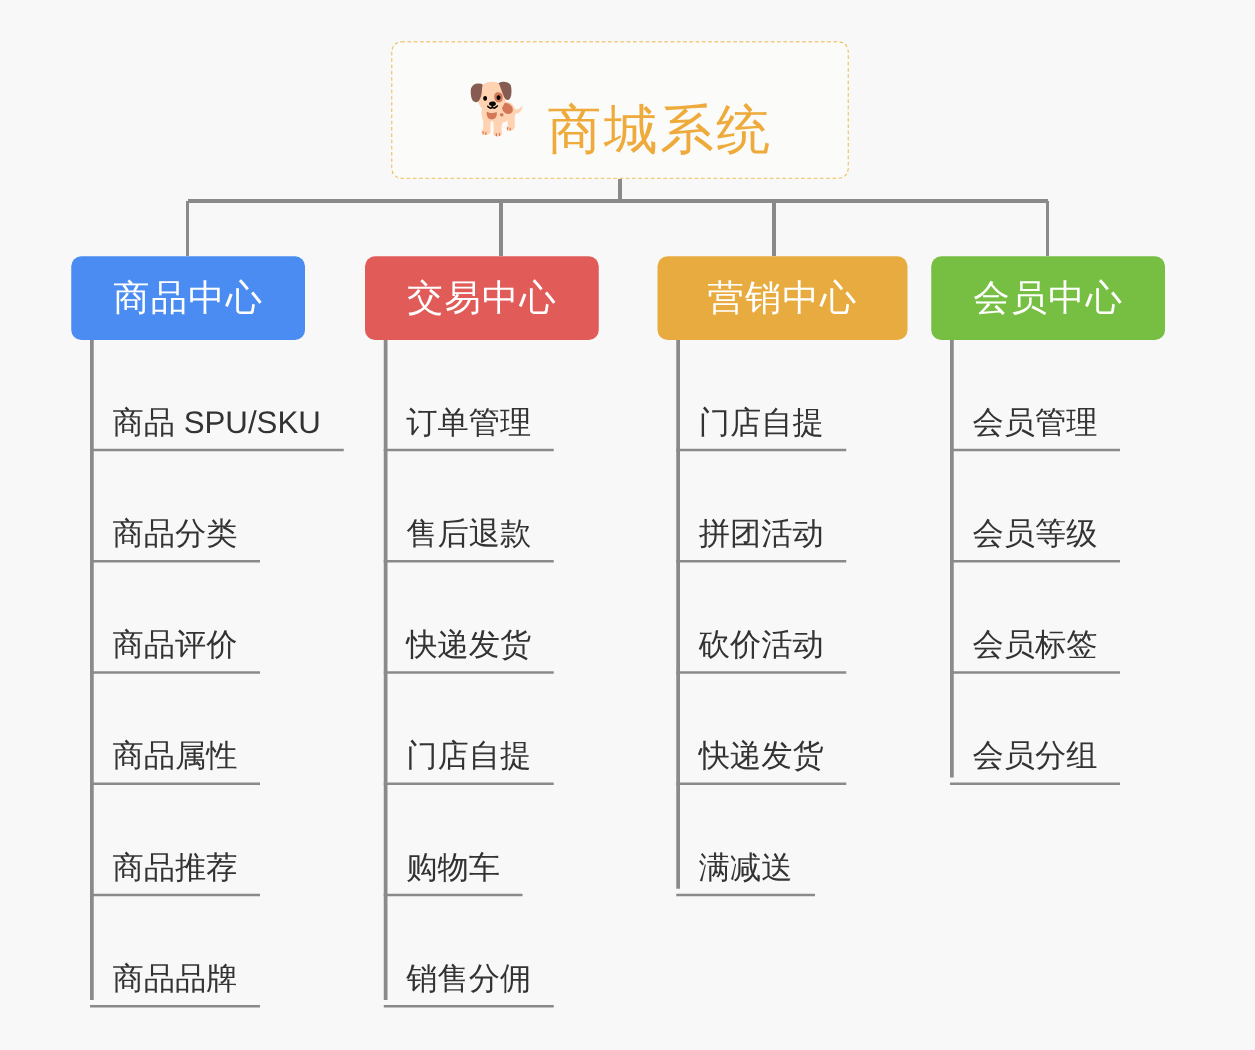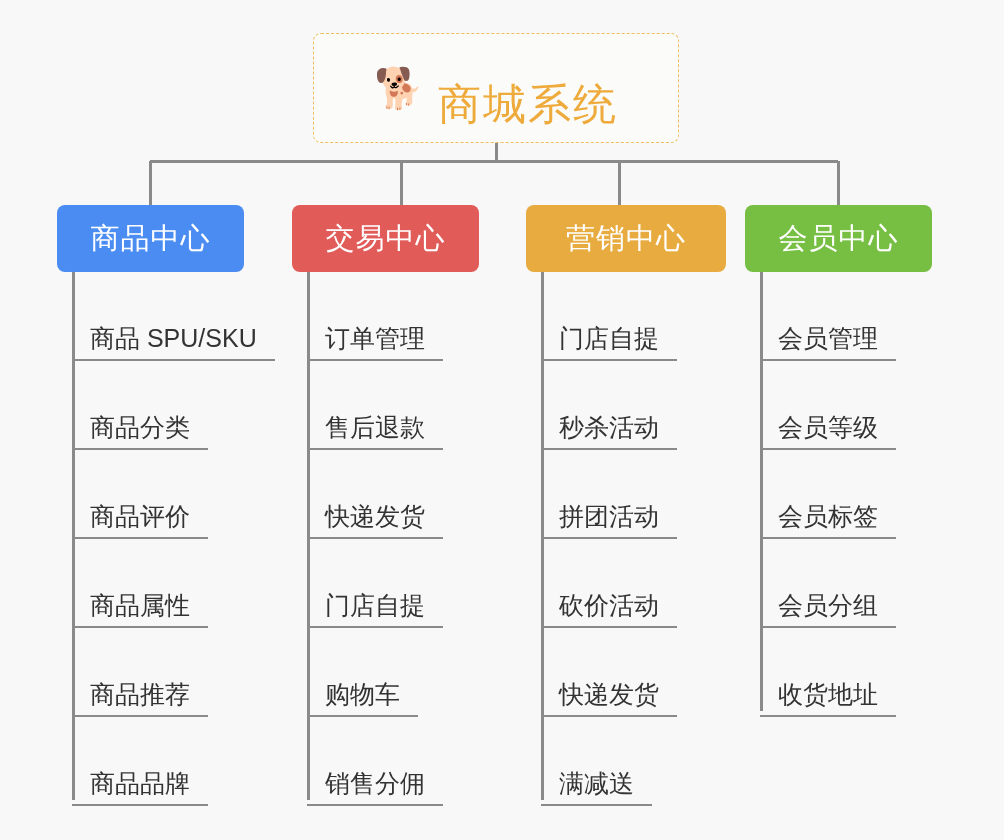--- a/index.html
+++ b/index.html
@@ -192,23 +192,20 @@
       </div>
       <div class="column" style="left: 526px; width: 187px;">
         <div class="cat-box" style="background: rgb(232, 171, 63); width: 200px;">
           <span>营销中心</span>
         </div>
         <ul class="leaf-list">
           <li class="leaf-item">
             <span class="leaf-label">门店自提</span>
           </li>
           <li class="leaf-item">
-            <span class="leaf-label">秒杀活动</span>
-          </li>
-          <li class="leaf-item">
             <span class="leaf-label">拼团活动</span>
           </li>
           <li class="leaf-item">
             <span class="leaf-label">砍价活动</span>
           </li>
           <li class="leaf-item">
             <span class="leaf-label">快递发货</span>
           </li>
           <li class="leaf-item">
             <span class="leaf-label">满减送</span>
@@ -225,20 +222,17 @@
           </li>
           <li class="leaf-item">
             <span class="leaf-label">会员等级</span>
           </li>
           <li class="leaf-item">
             <span class="leaf-label">会员标签</span>
           </li>
           <li class="leaf-item">
             <span class="leaf-label">会员分组</span>
           </li>
-          <li class="leaf-item">
-            <span class="leaf-label">收货地址</span>
-          </li>
         </ul>
       </div>
     </div>
 
 </div>
 
 </body></html>

